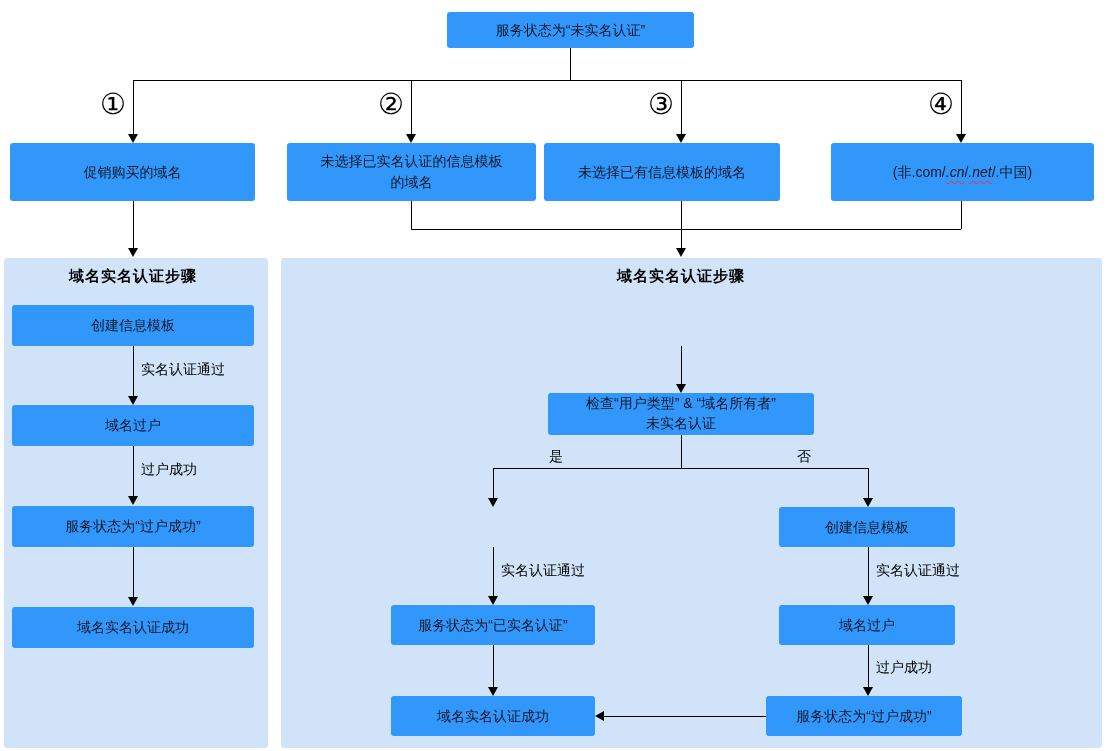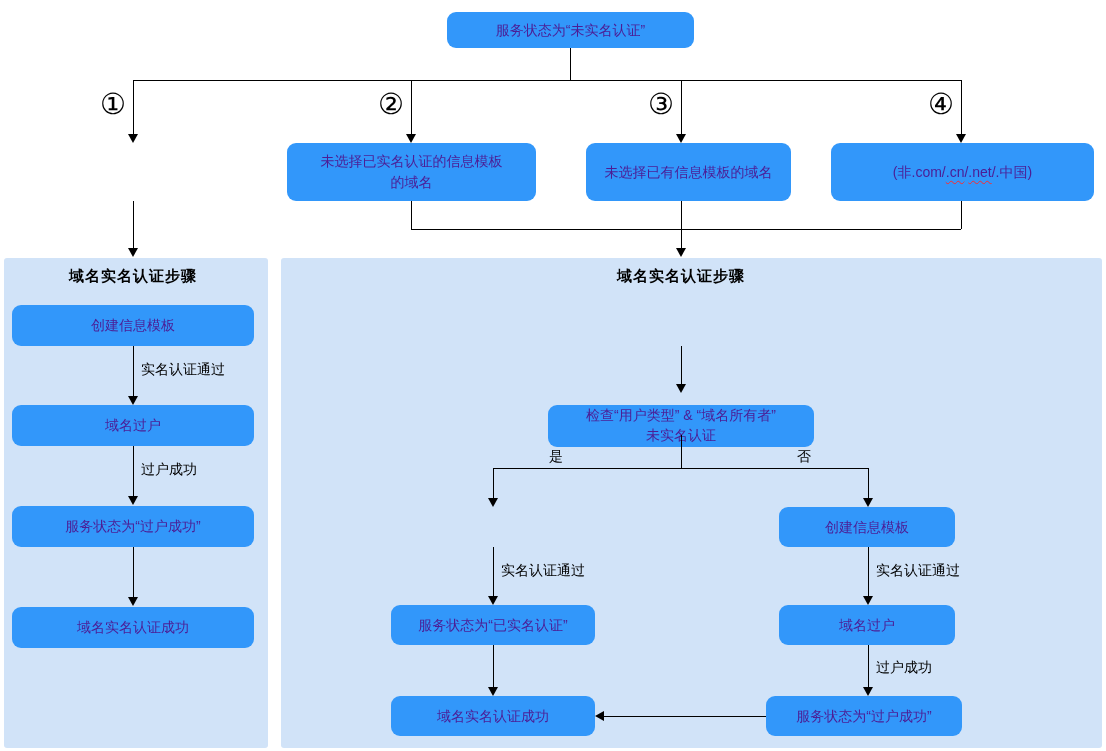--- a/index.html
+++ b/index.html
@@ -8,21 +8,21 @@
     --line-color:#000000;
     --wavy-red:#ff2a2a;
   }
   html,body{margin:0;padding:0;background:#ffffff;}
   #canvas{
     position:relative;width:1106px;height:751px;background:#ffffff;overflow:hidden;
     font-family:"Liberation Sans","DejaVu Sans",sans-serif;color:#000;
   }
   .panel{position:absolute;background:var(--panel-bg);border-radius:3px;}
   .box{
-    position:absolute;background:var(--box-blue);color:#4c1d95;border-radius:9px;
+    position:absolute;background:var(--box-blue);color:#0f172a;border-radius:3px;
     display:flex;flex-direction:column;align-items:center;justify-content:center;
     text-align:center;font-size:14px;line-height:1.5;padding:2px 6px;box-sizing:border-box;
   }
   .hdr{position:absolute;font-weight:bold;font-size:15px;text-align:center;letter-spacing:1px;}
   .elabel{position:absolute;font-size:14px;white-space:nowrap;}
   .num{
     position:absolute;font-family:"DejaVu Serif","Liberation Serif",serif;
     font-size:29px;width:32px;text-align:center;line-height:1;
   }
   .vline{position:absolute;width:1px;background:var(--line-color);}
@@ -34,20 +34,21 @@
   }
   .ah-left{
     position:absolute;width:0;height:0;
     border-top:5px solid transparent;border-bottom:5px solid transparent;
     border-right:9px solid var(--line-color);
   }
   .wavy{
     text-decoration:underline;text-decoration-style:wavy;
     text-decoration-color:var(--wavy-red);text-decoration-thickness:1px;
     text-underline-offset:3px;
+    font-style:italic;
   }
 </style>
 </head>
 <body>
 
 <div id="canvas">
 
   <div class="panel" style="left:4px;top:258px;width:264px;height:490px;"></div>
   <div class="panel" style="left:281px;top:258px;width:821px;height:490px;"></div>
 
@@ -64,25 +65,28 @@
   <div class="ah-down" style="left:128px;top:134px;"></div>
   <div class="ah-down" style="left:406px;top:134px;"></div>
   <div class="ah-down" style="left:676px;top:134px;"></div>
   <div class="ah-down" style="left:956px;top:134px;"></div>
 
   <div class="num" style="left:97px;top:90px;">①</div>
   <div class="num" style="left:375px;top:90px;">②</div>
   <div class="num" style="left:645px;top:90px;">③</div>
   <div class="num" style="left:925px;top:90px;">④</div>
 
+  <div class="box" style="left:10px;top:143px;width:245px;height:58px;">
+    <span>促销购买的域名</span>
+  </div>
   <div class="box" style="left:287px;top:143px;width:249px;height:58px;">
     <span>未选择已实名认证的信息模板</span>
     <span>的域名</span>
   </div>
-  <div class="box" style="left:586px;top:143px;width:205px;height:58px;">
+  <div class="box" style="left:544px;top:143px;width:236px;height:58px;">
     <span>未选择已有信息模板的域名</span>
   </div>
   <div class="box" style="left:831px;top:143px;width:263px;height:58px;">
     <div>
       <span>(非.com/</span><span class="wavy">.cn</span><span>/</span><span class="wavy">.net</span><span>/.中国)</span>
     </div>
   </div>
 
   <div class="vline" style="left:133px;top:201px;height:47px;"></div>
   <div class="ah-down" style="left:128px;top:248px;"></div>
@@ -116,21 +120,21 @@
 
   <div class="box" style="left:12px;top:607px;width:242px;height:41px;">
     <span>域名实名认证成功</span>
   </div>
 
   <div class="hdr" style="left:576px;top:267px;width:210px;">域名实名认证步骤</div>
 
   <div class="vline" style="left:681px;top:346px;height:38px;"></div>
   <div class="ah-down" style="left:676px;top:384px;"></div>
 
-  <div class="box" style="left:548px;top:393px;width:266px;height:42px;line-height:1.4;margin-top:12px;">
+  <div class="box" style="left:548px;top:393px;width:266px;height:42px;line-height:1.4;">
     <span>检查“用户类型” &amp; “域名所有者”</span>
     <span>未实名认证</span>
   </div>
 
   <div class="vline" style="left:681px;top:435px;height:33px;"></div>
   <div class="hline" style="left:493px;top:468px;width:375px;"></div>
   <div class="elabel" style="left:549px;top:448px;">是</div>
   <div class="elabel" style="left:797px;top:448px;">否</div>
   <div class="vline" style="left:493px;top:468px;height:30px;"></div>
   <div class="ah-down" style="left:488px;top:498px;"></div>

